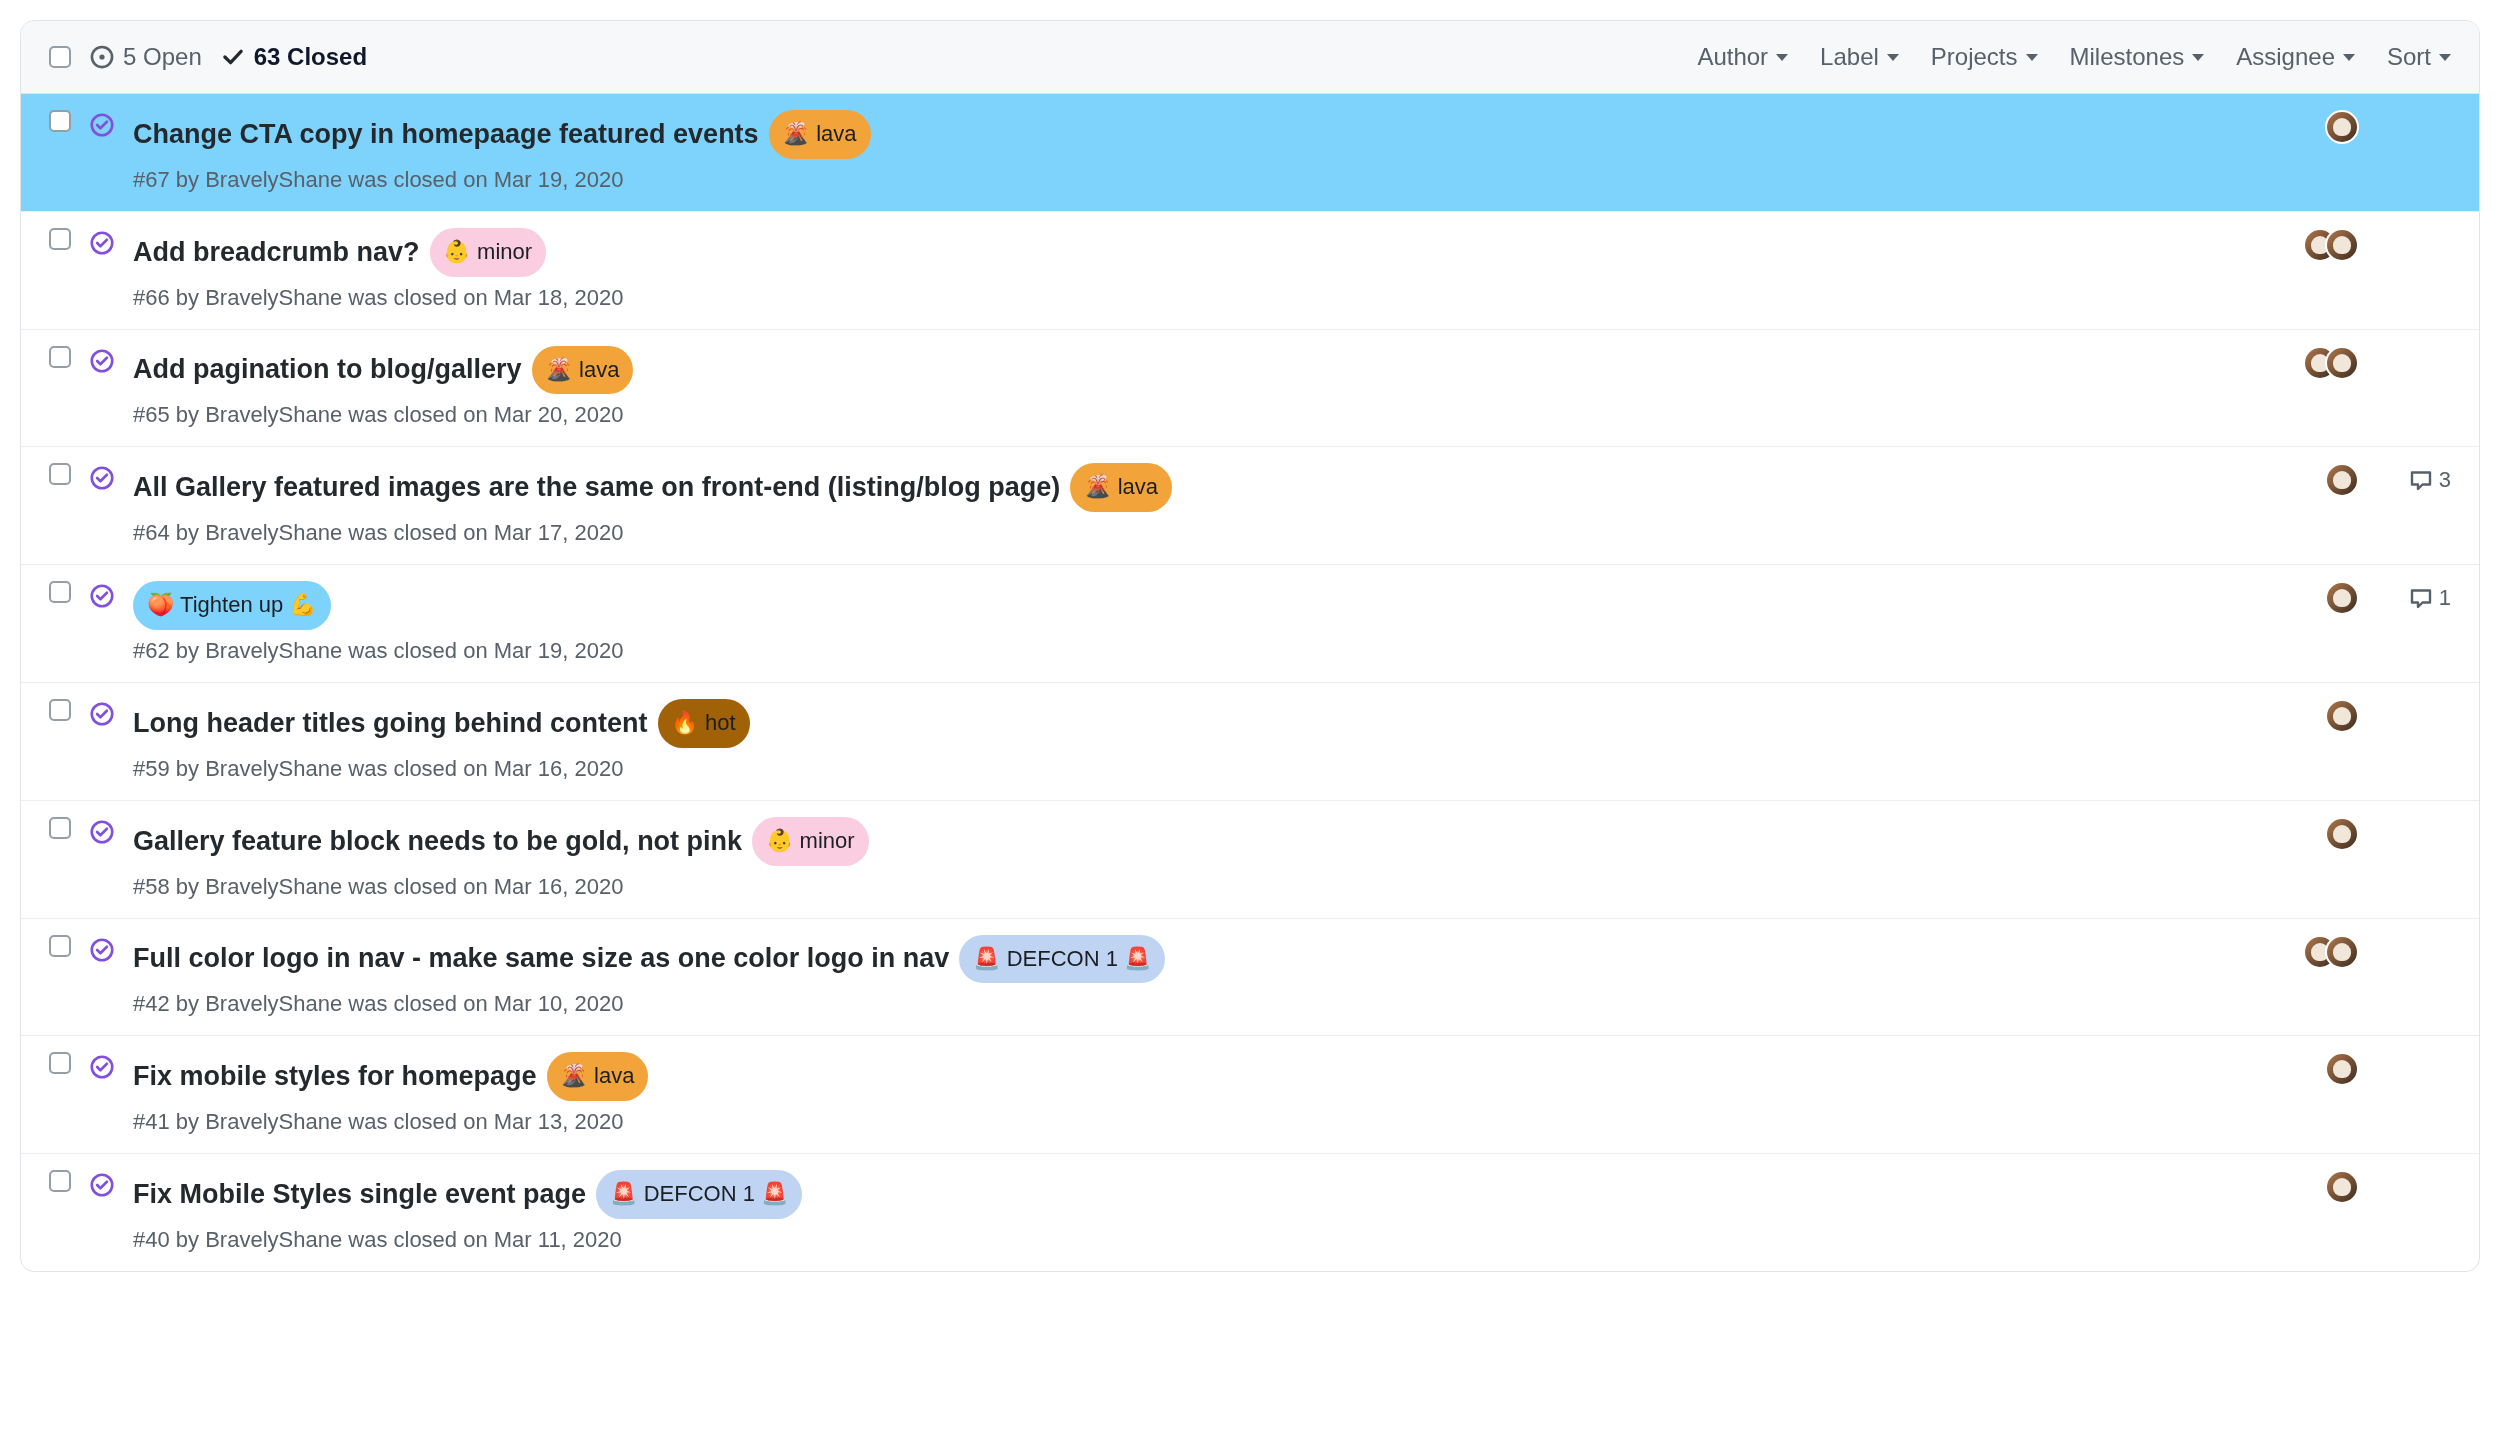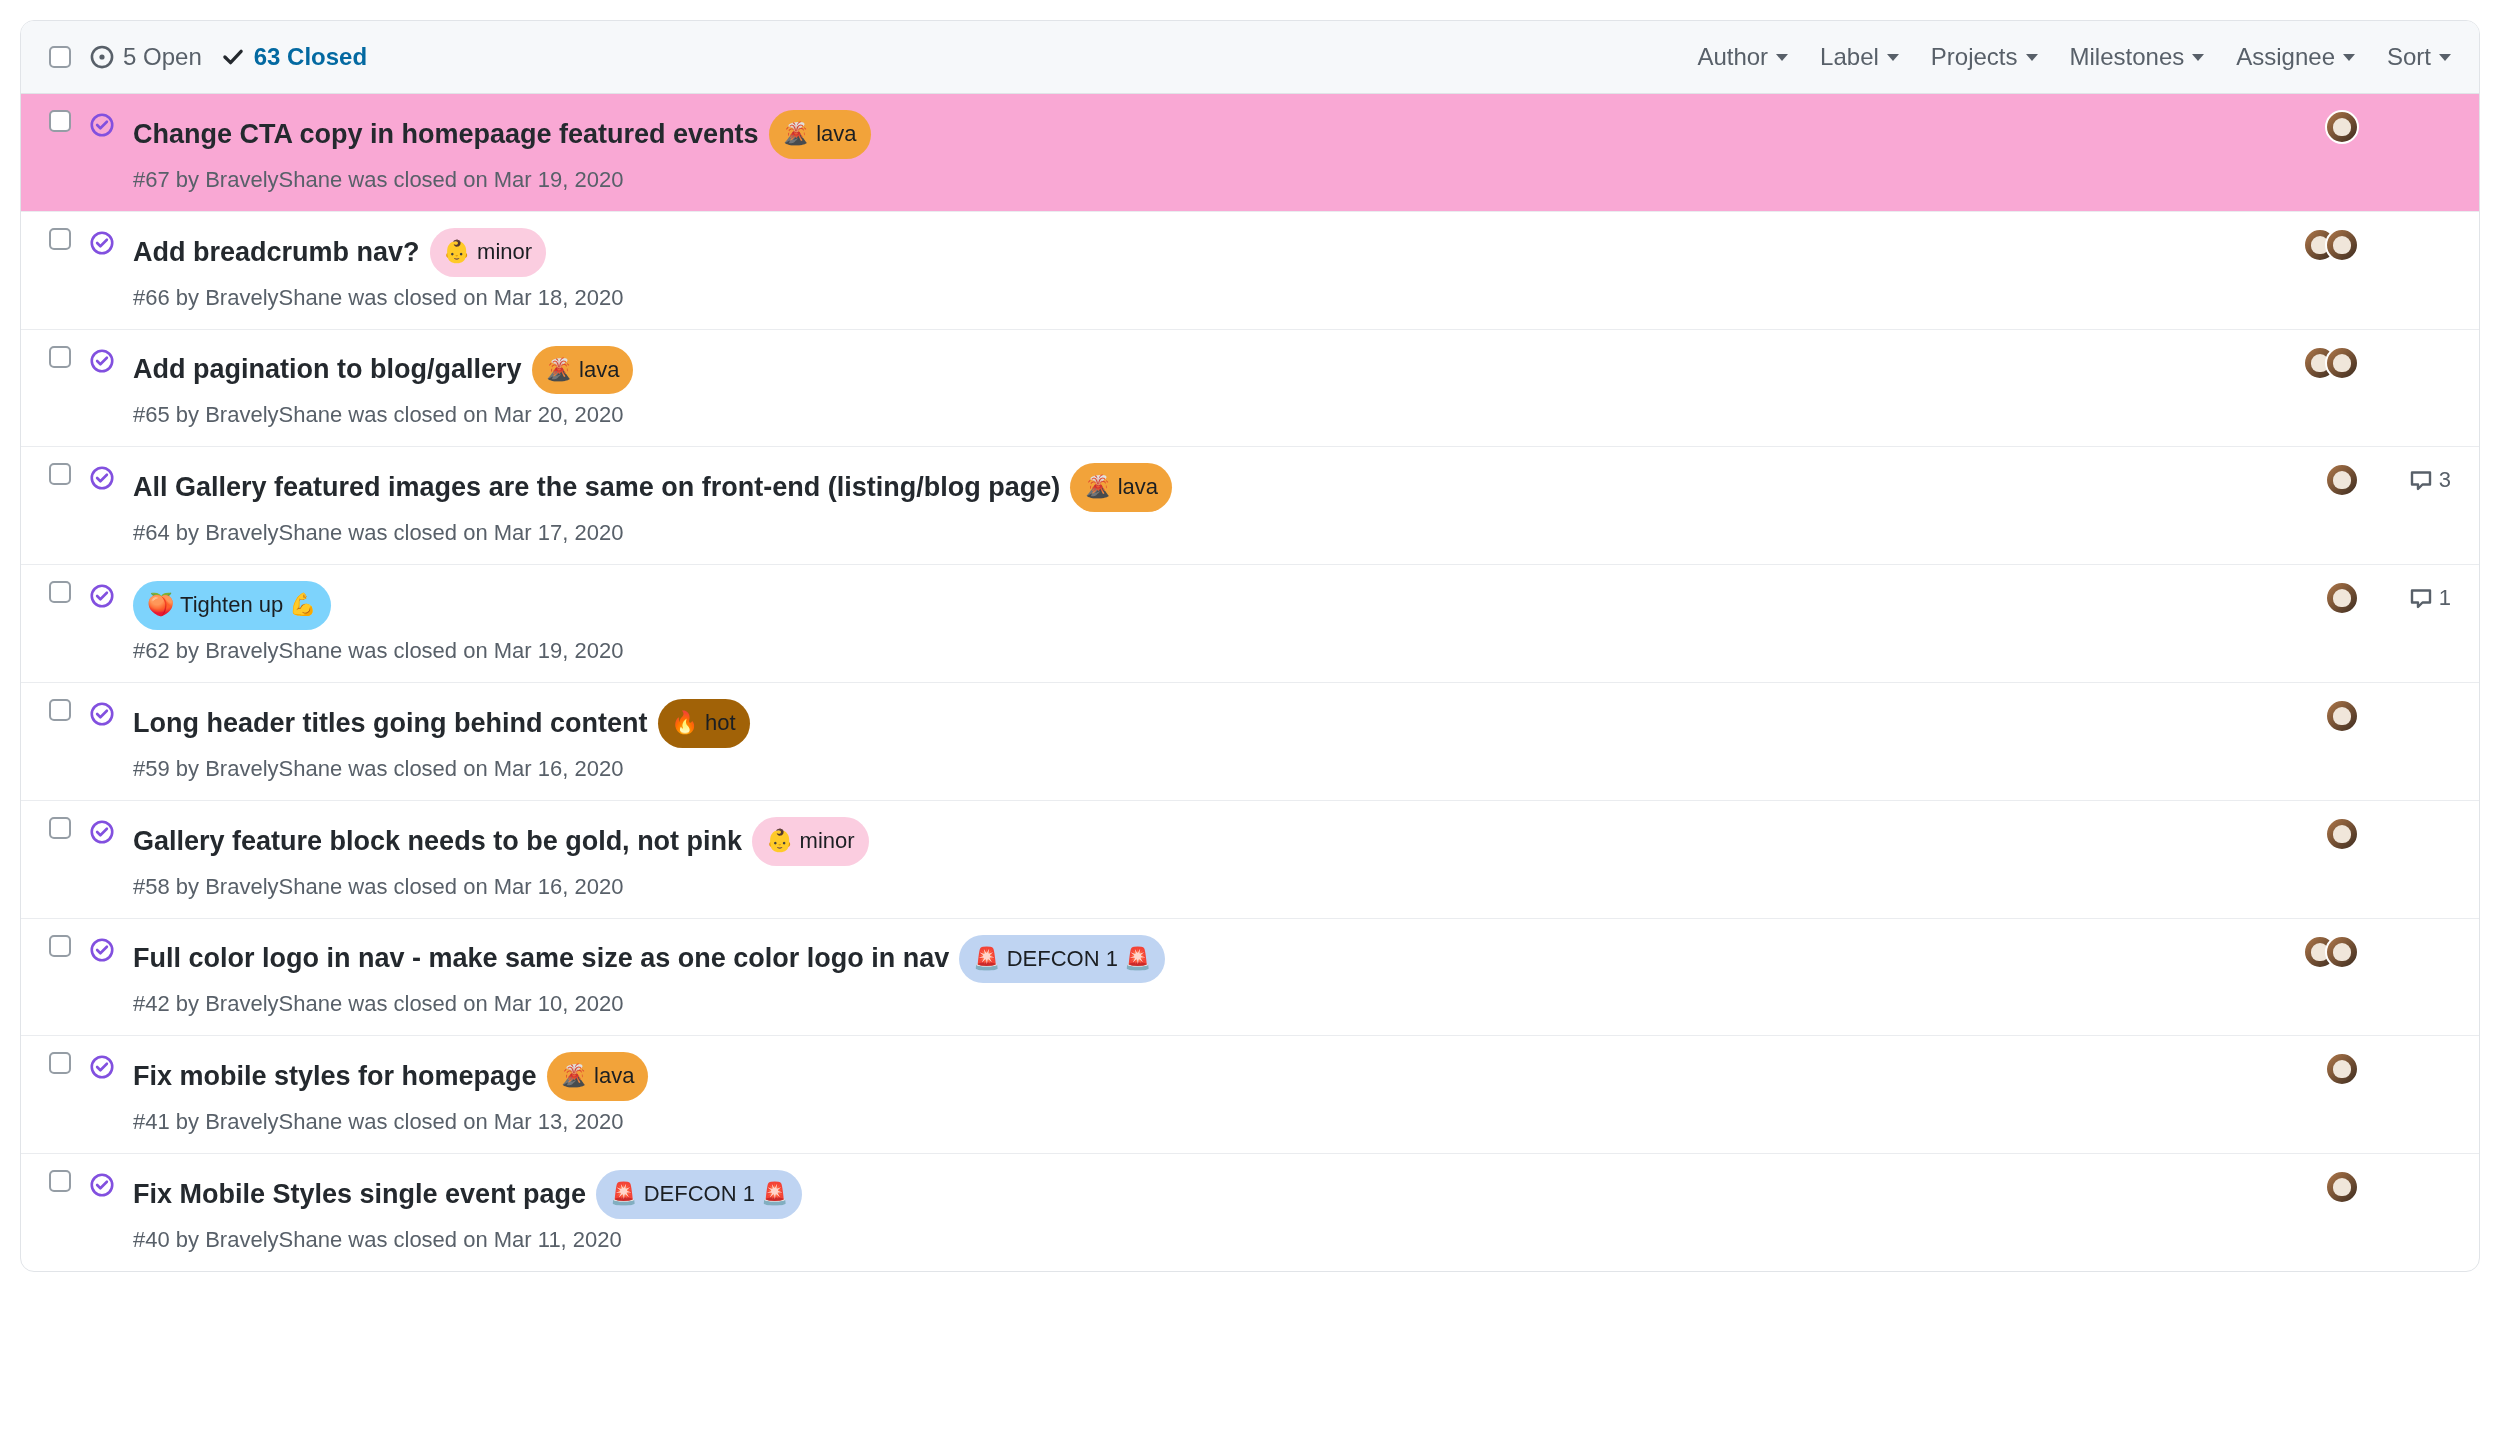--- a/index.html
+++ b/index.html
@@ -70,32 +70,32 @@
   flex-shrink: 0;
 }
 .state-tab {
   display: flex;
   align-items: center;
   gap: 8px;
   color: #586069;
   cursor: pointer;
 }
 .state-tab.active {
-  color: #0369a1;
+  color: #0f172a;
   font-weight: 600;
 }
 .issue-row {
   display: flex;
   align-items: flex-start;
   padding: 16px 28px 18px;
   border-bottom: 1px solid #eaecef;
   gap: 18px;
 }
 .issue-row:first-of-type {
-  background: #f9a8d4;
+  background: #7dd3fc;
 }
 .issue-row:last-child {
   border-bottom: none;
 }
 .closed-icon {
   width: 26px;
   height: 26px;
   flex-shrink: 0;
   color: #8250df;
   margin-top: 2px;

